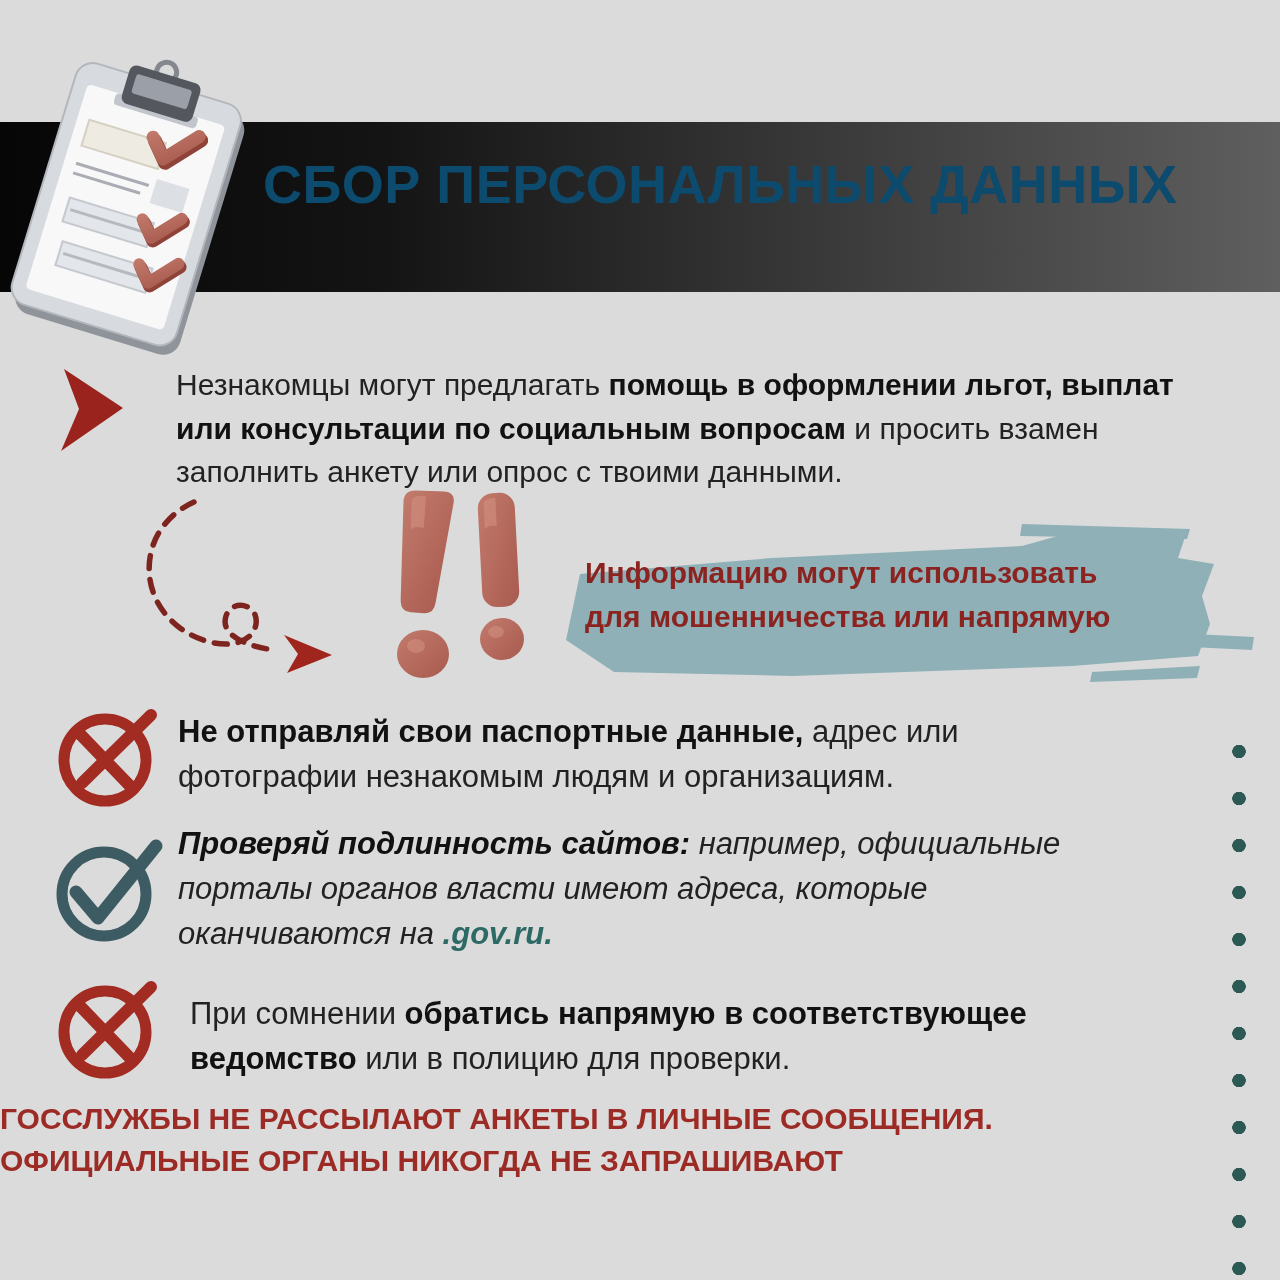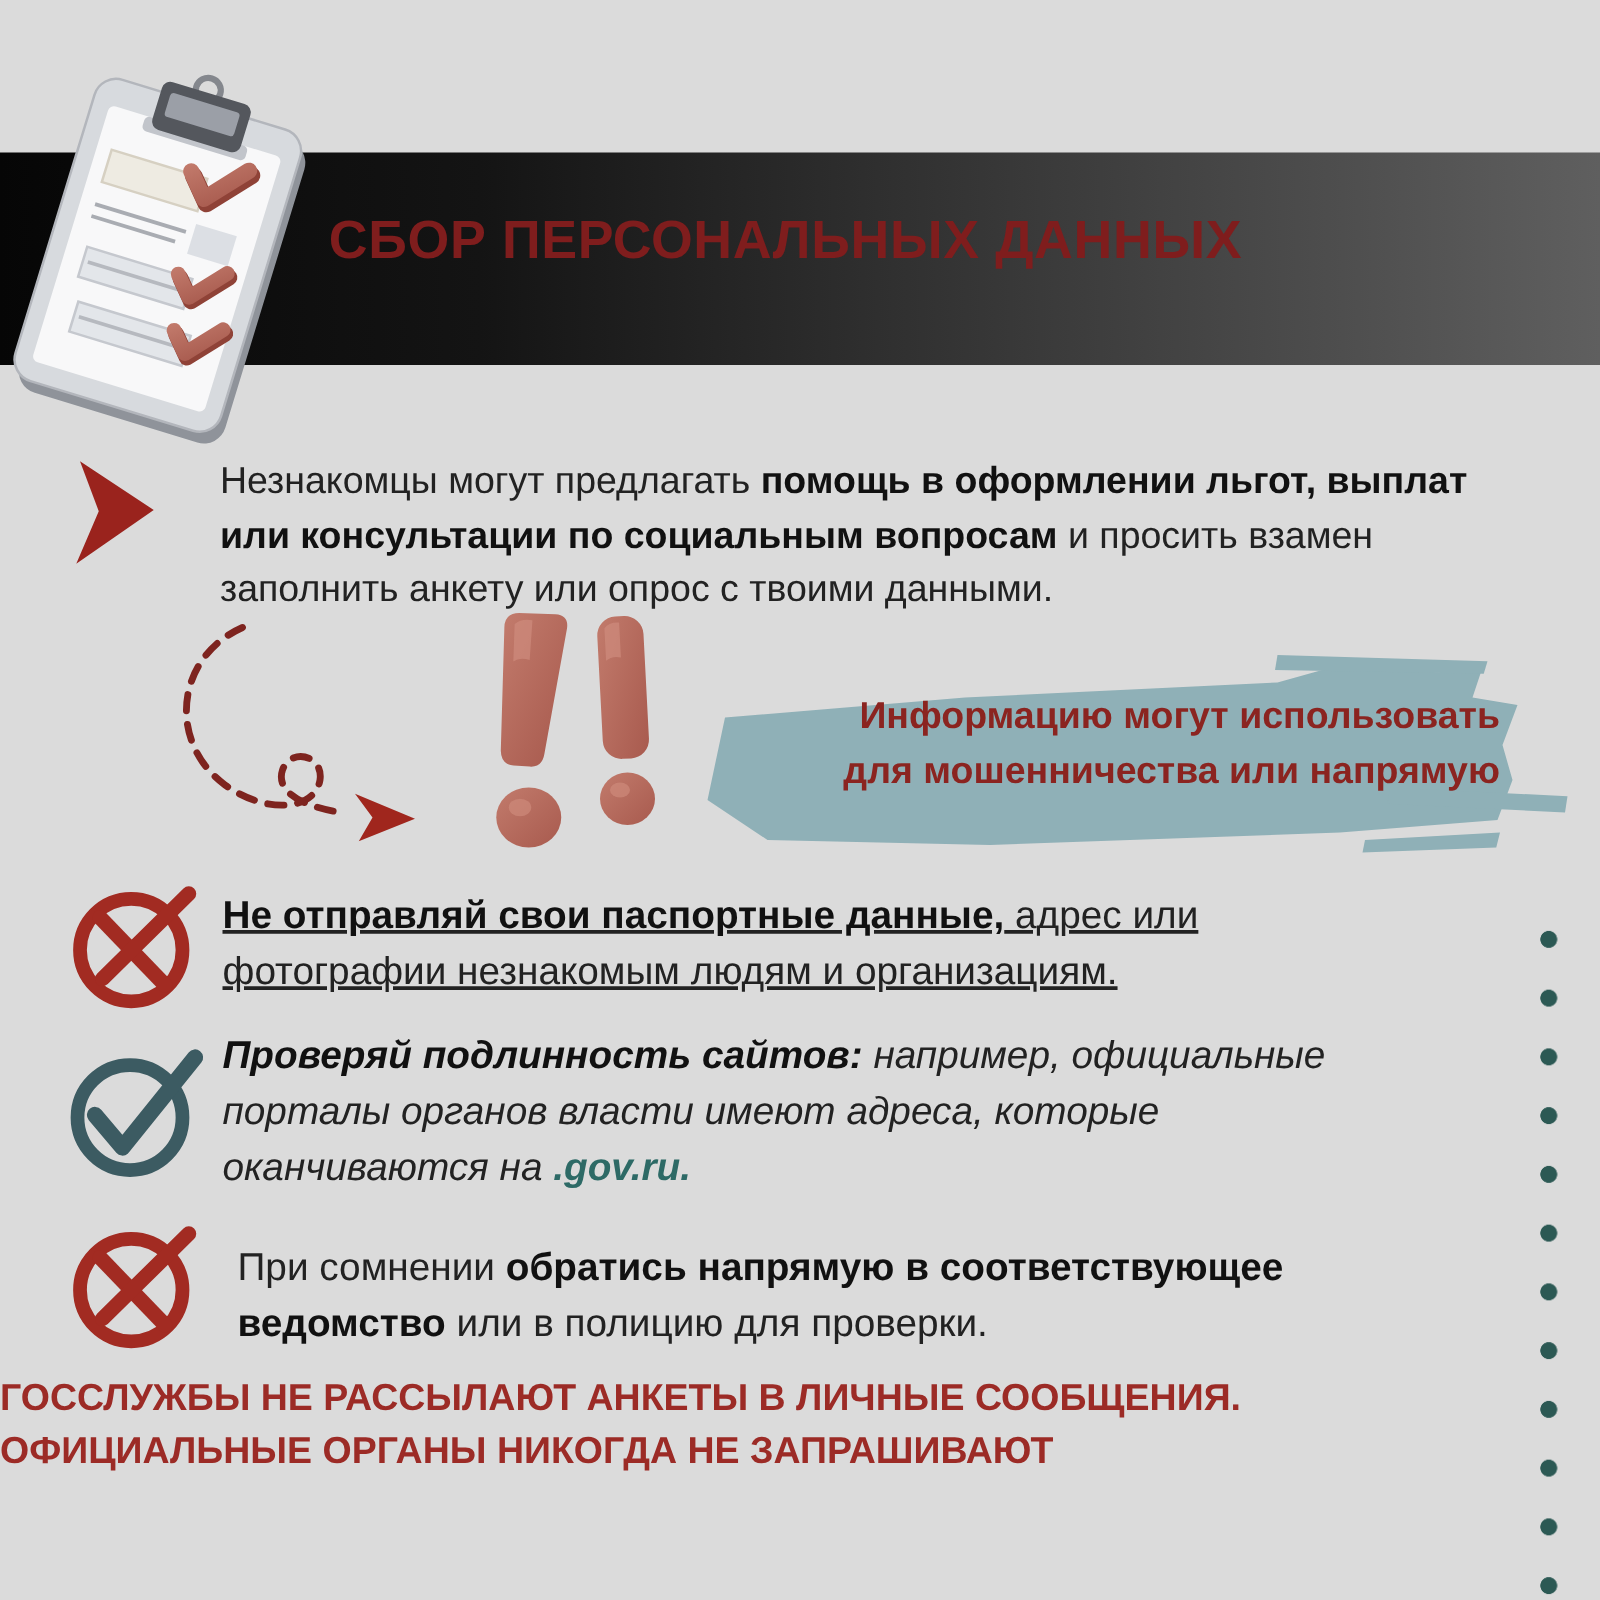--- a/index.html
+++ b/index.html
@@ -9,32 +9,32 @@
     font-family:"Liberation Sans", sans-serif;
     color:#1f1f1f;
   }
   .abs{position:absolute;}
   
   .header-bar{
     left:0;top:122px;width:1280px;height:170px;
     background:linear-gradient(90deg,#060606 0%,#141414 30%,#3a3a3a 65%,#5f5f5f 100%);
   }
   .header-title{
-    left:263px;top:163px;width:960px;
-    color:#7f1d1d;font-weight:700;font-size:43px;line-height:1.38;letter-spacing:.5px;
+    left:263px;top:147px;width:960px;
+    color:#0c4a6e;font-weight:700;font-size:54px;line-height:1.38;letter-spacing:.5px;
   }
   
   .intro-text{
     left:176px;top:363px;width:1020px;
     font-size:30px;line-height:1.45;color:#222222;
   }
   .b{font-weight:700;color:#111111;}
   
   .callout-text{
-    left:560px;top:551px;width:640px;text-align:right;
+    left:585px;top:551px;width:640px;text-align:left;
     font-size:30px;font-weight:700;line-height:1.45;color:#8b2420;
   }
   
   .tip-text{font-size:31px;line-height:1.45;color:#222222;}
   .tip1{left:178px;top:710px;width:800px;}
   .tip2{left:178px;top:822px;width:945px;}
   .tip3{left:178px;top:980px;width:900px;}
   .gov-link{color:#2d6a66;font-weight:700;}
   
   .footer{
@@ -144,21 +144,21 @@
   <div class="abs callout-text">
     <div>Информацию могут использовать</div>
     <div>для мошенничества или напрямую</div>
   </div>
 
   <svg class="abs" style="left:50px;top:698px;" width="112" height="112" viewBox="0 0 112 112">
     <circle cx="55" cy="62" r="41" fill="none" stroke="#a22b22" stroke-width="11"></circle>
     <line x1="30" y1="36" x2="82" y2="90" stroke="#a22b22" stroke-width="12" stroke-linecap="round"></line>
     <line x1="32" y1="85" x2="101" y2="17" stroke="#a22b22" stroke-width="12" stroke-linecap="round"></line>
   </svg>
-  <p class="abs tip-text tip1" style="margin:0;text-decoration:underline;">
+  <p class="abs tip-text tip1" style="margin:0;">
     <span class="b">Не отправляй свои паспортные данные,</span><span> адрес или фотографии незнакомым людям и организациям.</span>
   </p>
 
   <svg class="abs" style="left:46px;top:830px;" width="120" height="120" viewBox="0 0 120 120">
     <circle cx="58" cy="64" r="42" fill="none" stroke="#3c5b62" stroke-width="11"></circle>
     <polyline points="30,62 52,88 110,16" fill="none" stroke="#3c5b62" stroke-width="13" stroke-linecap="round" stroke-linejoin="round"></polyline>
   </svg>
   <p class="abs tip-text tip2" style="margin:0;font-style:italic;">
     <span class="b">Проверяй подлинность сайтов:</span><span> например, официальные порталы органов власти имеют адреса, которые оканчиваются на </span><span class="gov-link">.gov.ru.</span>
   </p>

